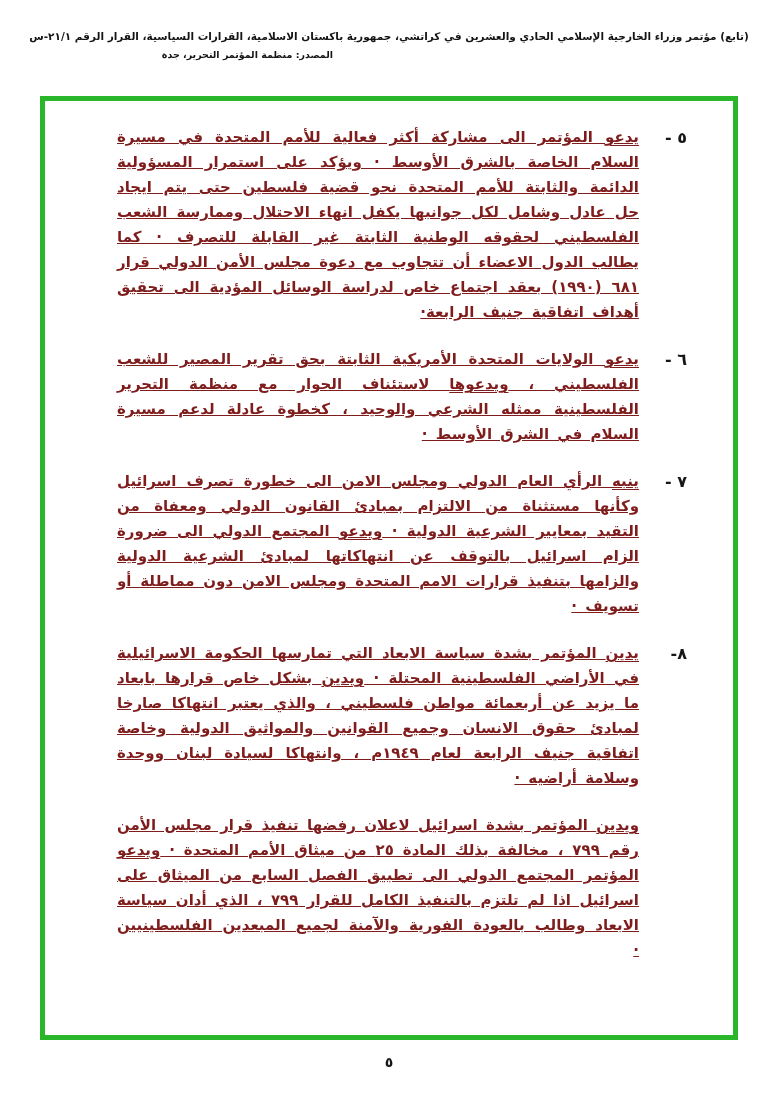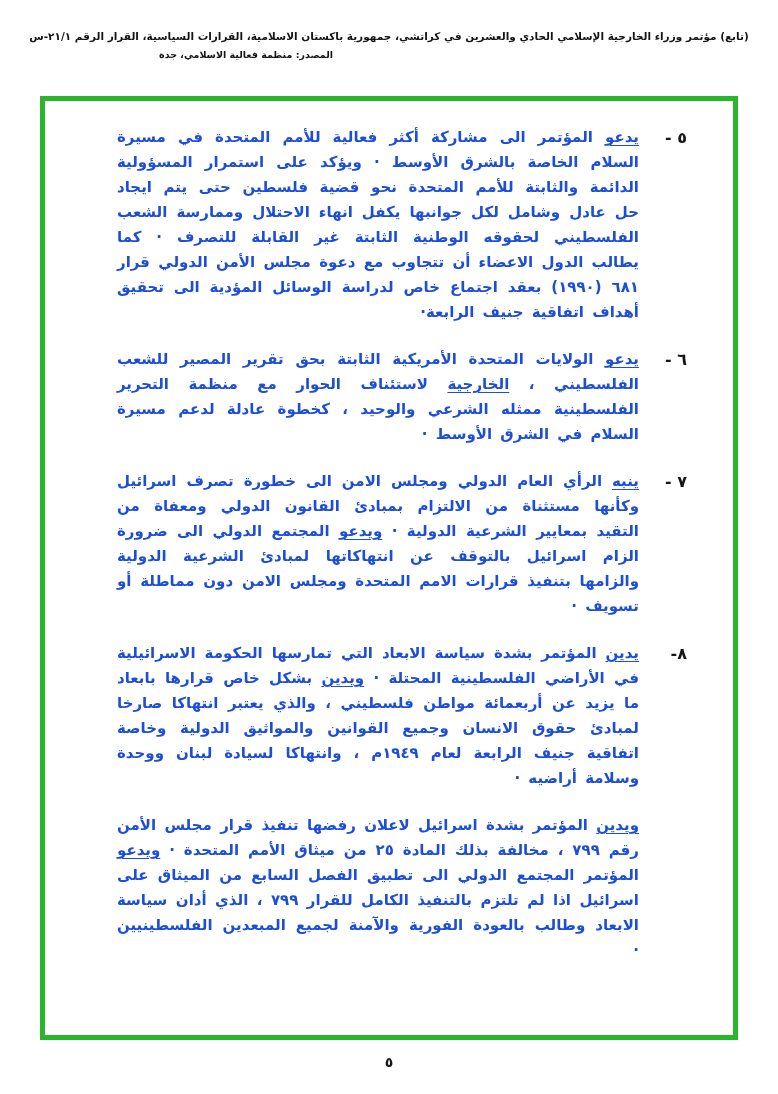--- a/index.html
+++ b/index.html
@@ -27,48 +27,48 @@
 
   
   .content{direction:rtl;padding:24px 46px 0 72px;}
   .item{display:flex;direction:rtl;margin-bottom:22px;}
   .item-num{
     flex:0 0 48px;font-size:16px;font-weight:bold;line-height:25px;
     color:#161616;white-space:nowrap;
   }
   .item-body{
     flex:1;font-size:15px;font-weight:bold;line-height:25px;
-    text-align:justify;word-spacing:3px;color:#1d4ed8;
+    text-align:justify;word-spacing:3px;color:#7f1d1d;text-decoration:underline;
   }
   .u{text-decoration:underline;text-underline-offset:3px;}
 
   .pagenum{
     position:absolute;top:1054px;left:0;width:100%;text-align:center;
     font-size:14px;font-weight:bold;color:#161616;
   }
 </style>
 </head>
 <body style="background: rgb(255, 255, 255); color: rgb(22, 22, 22);">
 
 <div class="page">
 
   <div>
     <div class="hdr-line1">(تابع) مؤتمر وزراء الخارجية الإسلامي الحادي والعشرين في كراتشي، جمهورية باكستان الاسلامية، القرارات السياسية، القرار الرقم ٢١/١-س</div>
-    <div class="hdr-line2">المصدر: منظمة فعالية الاسلامي، جدة</div>
+    <div class="hdr-line2">المصدر: منظمة المؤتمر التحرير، جدة</div>
   </div>
 
   <div class="greenbox" style="border-color: rgb(42, 182, 42);">
     <div class="content">
         <div class="item">
           <span class="item-num">٥ -</span>
           <div class="item-body"><span class="u">يدعو</span><span> المؤتمر الى مشاركة أكثر فعالية للأمم المتحدة في مسيرة السلام الخاصة بالشرق الأوسط · ويؤكد على استمرار المسؤولية الدائمة والثابتة للأمم المتحدة نحو قضية فلسطين حتى يتم ايجاد حل عادل وشامل لكل جوانبها يكفل انهاء الاحتلال وممارسة الشعب الفلسطيني لحقوقه الوطنية الثابتة غير القابلة للتصرف · كما يطالب الدول الاعضاء أن تتجاوب مع دعوة مجلس الأمن الدولي قرار ٦٨١ (١٩٩٠) بعقد اجتماع خاص لدراسة الوسائل المؤدية الى تحقيق أهداف اتفاقية جنيف الرابعة·</span></div>
         </div>
         <div class="item">
           <span class="item-num">٦ -</span>
-          <div class="item-body"><span class="u">يدعو</span><span> الولايات المتحدة الأمريكية الثابتة بحق تقرير المصير للشعب الفلسطيني ، </span><span class="u">الخارجية</span><span> لاستئناف الحوار مع منظمة التحرير الفلسطينية ممثله الشرعي والوحيد ، كخطوة عادلة لدعم مسيرة السلام في الشرق الأوسط ·</span></div>
+          <div class="item-body"><span class="u">يدعو</span><span> الولايات المتحدة الأمريكية الثابتة بحق تقرير المصير للشعب الفلسطيني ، </span><span class="u">ويدعوها</span><span> لاستئناف الحوار مع منظمة التحرير الفلسطينية ممثله الشرعي والوحيد ، كخطوة عادلة لدعم مسيرة السلام في الشرق الأوسط ·</span></div>
         </div>
         <div class="item">
           <span class="item-num">٧ -</span>
           <div class="item-body"><span class="u">ينبه</span><span> الرأي العام الدولي ومجلس الامن الى خطورة تصرف اسرائيل وكأنها مستثناة من الالتزام بمبادئ القانون الدولي ومعفاة من التقيد بمعايير الشرعية الدولية · </span><span class="u">ويدعو</span><span> المجتمع الدولي الى ضرورة الزام اسرائيل بالتوقف عن انتهاكاتها لمبادئ الشرعية الدولية والزامها بتنفيذ قرارات الامم المتحدة ومجلس الامن دون مماطلة أو تسويف ·</span></div>
         </div>
         <div class="item">
           <span class="item-num">٨-</span>
           <div class="item-body"><span class="u">يدين</span><span> المؤتمر بشدة سياسة الابعاد التي تمارسها الحكومة الاسرائيلية في الأراضي الفلسطينية المحتلة · </span><span class="u">ويدين</span><span> بشكل خاص قرارها بابعاد ما يزيد عن أربعمائة مواطن فلسطيني ، والذي يعتبر انتهاكا صارخا لمبادئ حقوق الانسان وجميع القوانين والمواثيق الدولية وخاصة اتفاقية جنيف الرابعة لعام ١٩٤٩م ، وانتهاكا لسيادة لبنان ووحدة وسلامة أراضيه ·</span></div>
         </div>
         <div class="item">

